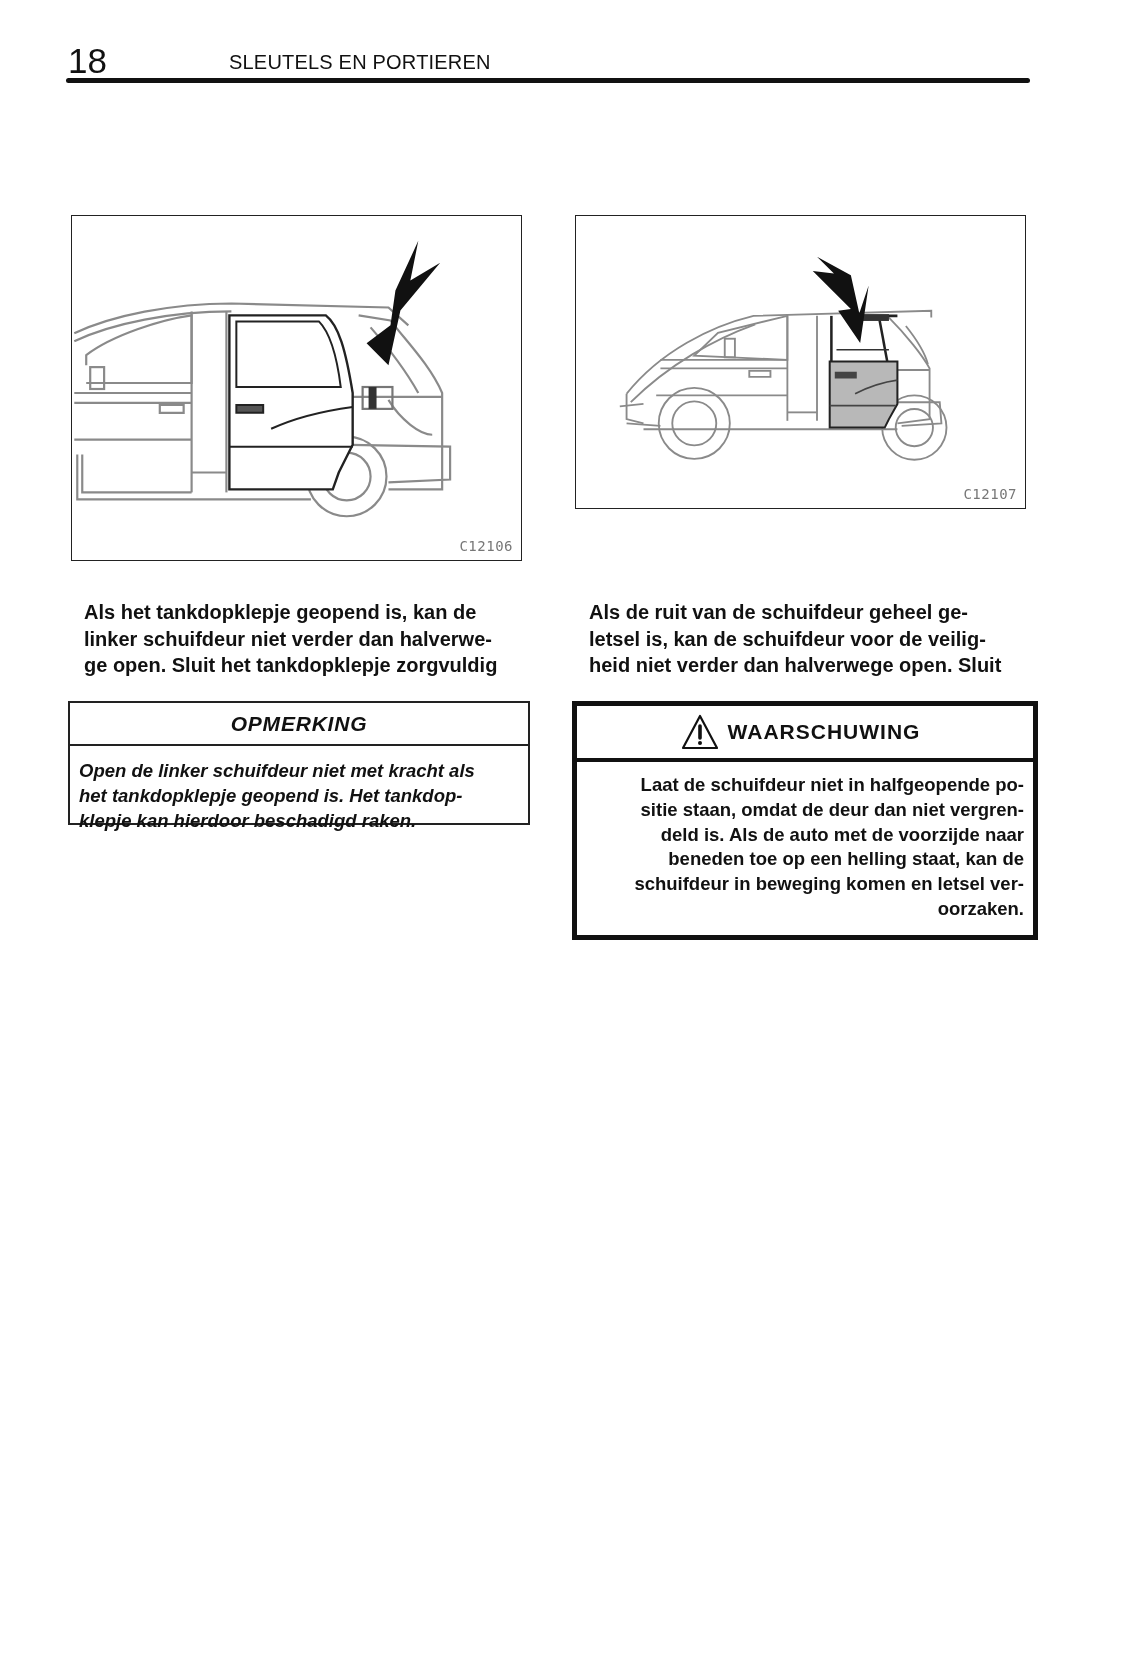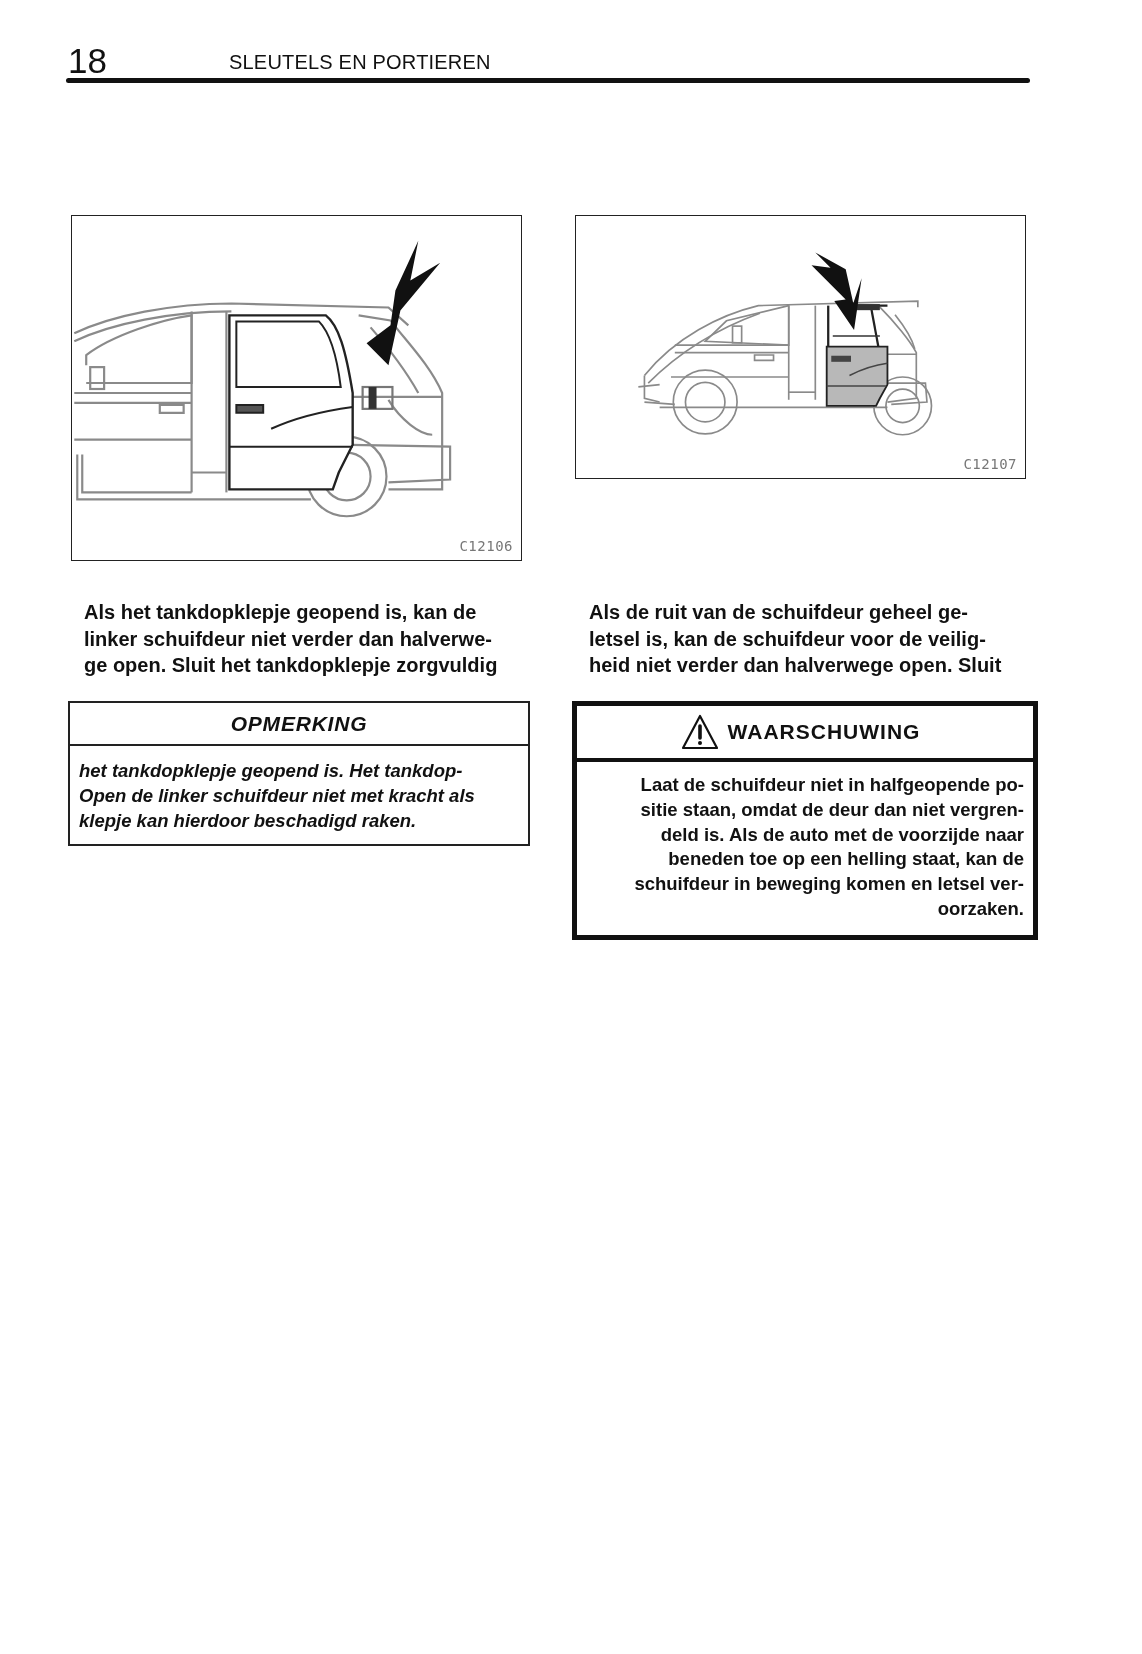--- a/index.html
+++ b/index.html
@@ -4,31 +4,31 @@
 <style>
   html, body { margin: 0; padding: 0; background: #ffffff; }
   body { width: 1142px; height: 1654px; position: relative; overflow: hidden;
          font-family: "Liberation Sans", sans-serif; color: #111; }
   .page-number { position: absolute; left: 68px; top: 41px; font-size: 35px; line-height: 40px; color: #111; }
   .section-title { position: absolute; left: 229px; top: 50px; font-size: 20px; line-height: 24px; letter-spacing: 0.2px; color: #111; }
   .header-rule { position: absolute; left: 66px; top: 78px; width: 964px; height: 5px; background: #111; border-radius: 3px; }
 
   .figure { position: absolute; border: 1.5px solid #222; background: #fff; box-sizing: border-box; }
   .fig1 { left: 71px; top: 215px; width: 451px; height: 346px; padding-left: 32px; }
-  .fig2 { left: 575px; top: 215px; width: 451px; height: 264px; }
+  .fig2 { left: 575px; top: 215px; width: 451px; height: 294px; }
   .figure svg { position: absolute; left: 0; top: 0; width: 100%; height: 100%; }
   .fig-code { position: absolute; right: 8px; bottom: 6px; font-family: "DejaVu Sans Mono", monospace;
               font-size: 14px; color: #777; letter-spacing: 0.5px; }
 
   .para { position: absolute; font-weight: bold; font-size: 20px; line-height: 26.5px; color: #111; margin: 16px; }
   .para1 { left: 68px; top: 583px; width: 470px; }
   .para2 { left: 573px; top: 583px; width: 470px; }
   .para span { display: block; white-space: nowrap; }
 
-  .notice { position: absolute; left: 68px; top: 701px; width: 462px; height: 145px; border: 2px solid #222; box-sizing: border-box; }
+  .notice { position: absolute; left: 68px; top: 701px; width: 462px; height: 124px; border: 2px solid #222; box-sizing: border-box; }
   .notice-head { height: 41px; border-bottom: 2px solid #222; text-align: center; font-weight: bold; font-style: italic;
                  font-size: 21px; line-height: 42px; letter-spacing: 0.8px; }
   .notice-body { padding: 12px 8px 0 9px; font-weight: bold; font-style: italic; font-size: 18.5px; line-height: 25px; }
   .notice-body span { display: block; white-space: nowrap; }
 
   .warning { position: absolute; left: 572px; top: 701px; width: 466px; height: 239px; border: 5px solid #111; box-sizing: border-box; text-align: right; }
   .warning-head { height: 52px; border-bottom: 4px solid #111; display: flex; align-items: center; justify-content: center;
                   font-weight: bold; font-size: 21px; letter-spacing: 1px; }
   .warning-head .tri { width: 40px; height: 38px; margin-right: 8px; margin-left: -10px; }
   .warning-body { padding: 11px 9px 0 9px; font-weight: bold; font-size: 18.5px; line-height: 24.8px; }
@@ -155,22 +155,22 @@
 
 <div class="para para2">
   <span>Als de ruit van de schuifdeur geheel ge-</span>
   <span>letsel is, kan de schuifdeur voor de veilig-</span>
   <span>heid niet verder dan halverwege open. Sluit</span>
 </div>
 
 <div class="notice">
   <div class="notice-head">OPMERKING</div>
   <div class="notice-body">
+    <span>Open de linker schuifdeur niet met kracht als</span>
     <span>het tankdopklepje geopend is. Het tankdop-</span>
-    <span>Open de linker schuifdeur niet met kracht als</span>
     <span>klepje kan hierdoor beschadigd raken.</span>
   </div>
 </div>
 
 <div class="warning">
   <div class="warning-head">
     <svg class="tri" viewBox="0 0 40 38">
       <path d="M20 3 L37 35 L3 35 Z" fill="none" stroke="#111" stroke-width="2.2" stroke-linejoin="round"></path>
       <path d="M20 13 L20 25" stroke="#111" stroke-width="3.6" stroke-linecap="round"></path>
       <circle cx="20" cy="30" r="2" fill="#111"></circle>

